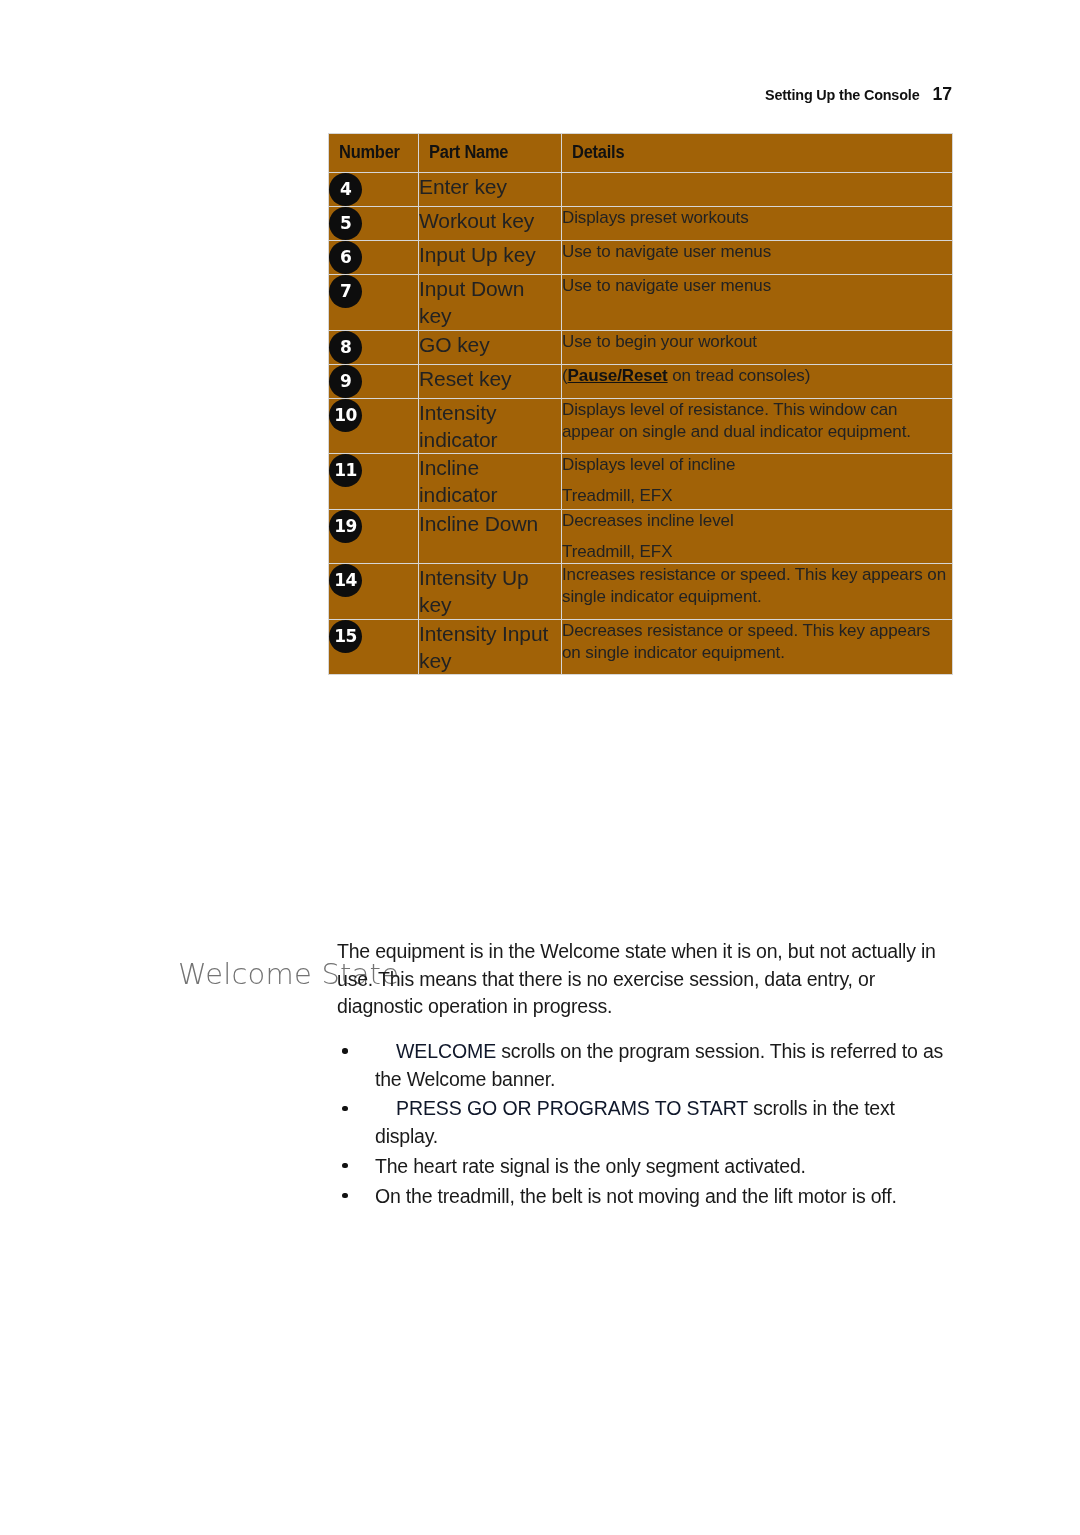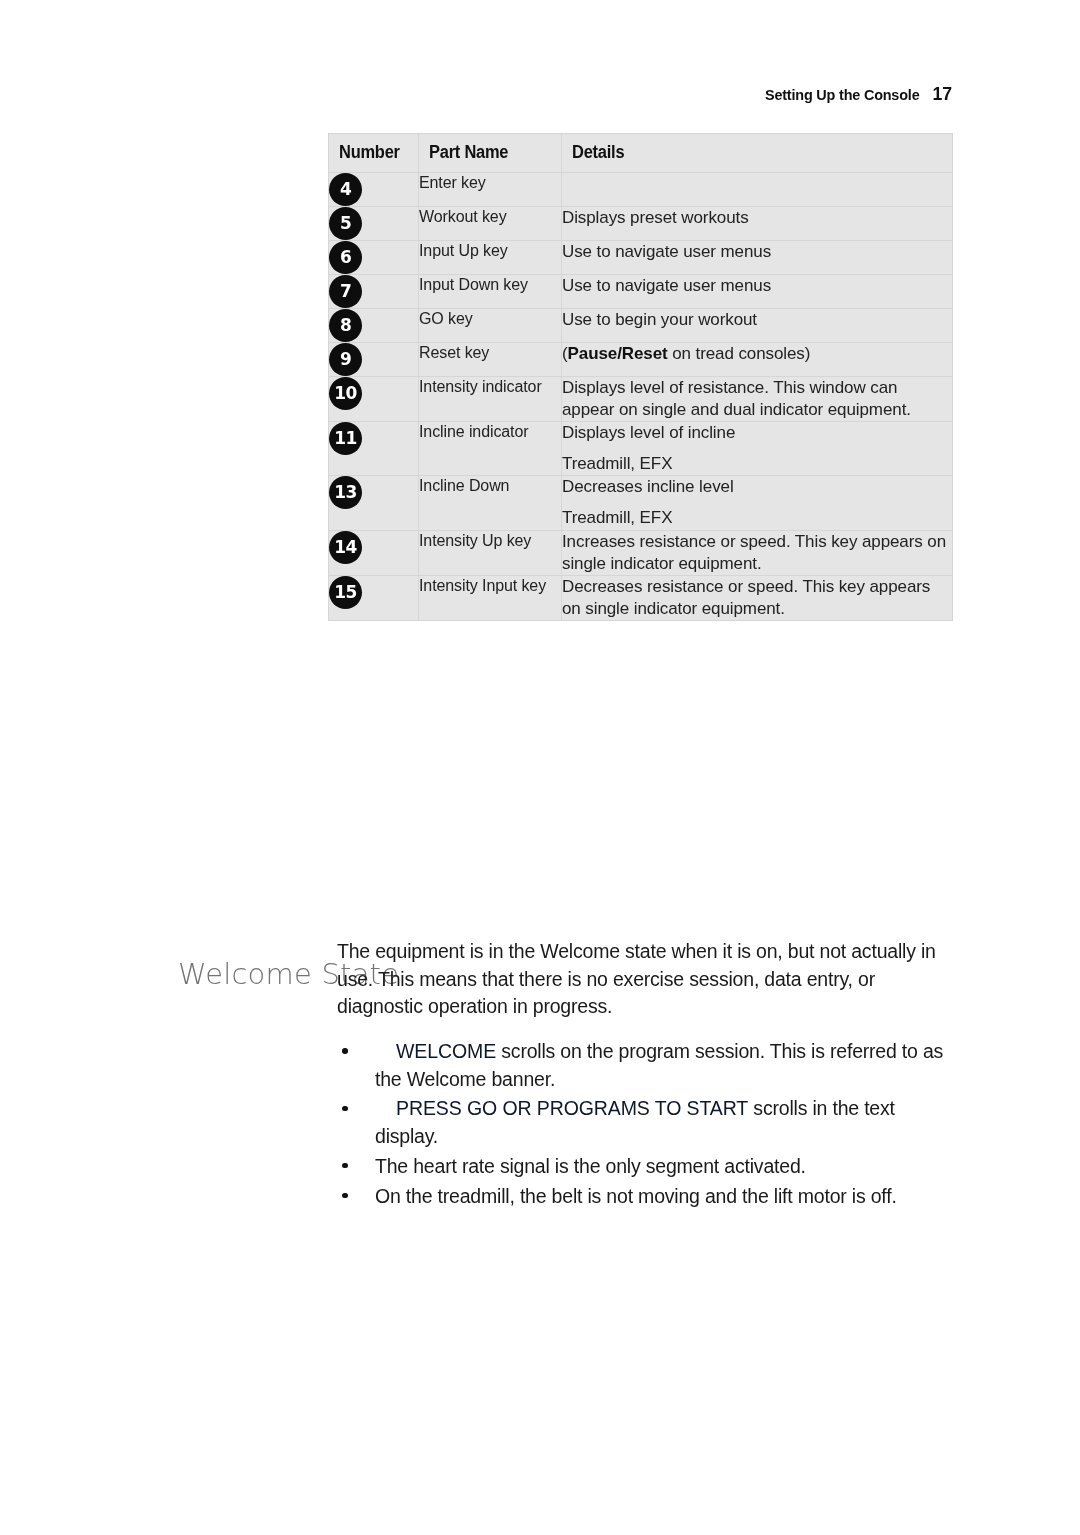--- a/index.html
+++ b/index.html
@@ -61,21 +61,21 @@
     table-layout: fixed;
   }
   .parts-table col.c-num   { width: 90px; }
   .parts-table col.c-part  { width: 143px; }
   .parts-table col.c-det   { width: 391px; }
 
   .parts-table td, .parts-table th {
     border: 1px solid #d6d6d6;
     vertical-align: top;
     padding: 0;
-    background: #e5e5e5;
+    background: #a16207;
   }
 
   .parts-table thead th {
     padding: 8px 10px 9px 10px;
     text-align: left;
     font-size: 17.5px;
     font-weight: bold;
     letter-spacing: -0.25px;
     color: #111111;
   }
@@ -83,36 +83,36 @@
     display: inline-block;
     transform: scaleX(0.94);
     transform-origin: left center;
   }
 
   .cell-num {
     padding: 10px 0 10px 14px;
   }
   .cell-part {
     padding: 11px 8px 12px 12px;
-    font-size: 16px;
+    font-size: 21px;
     line-height: 1.30;
     letter-spacing: -0.1px;
     color: #222222;
   }
   .cell-det {
     padding: 11px 10px 12px 12px;
     font-size: 17px;
     line-height: 1.30;
     letter-spacing: -0.1px;
     color: #222222;
   }
   .cell-det .ln { display: block; }
   .cell-det .ln + .ln { margin-top: 0; }
   .cell-det.spaced .ln + .ln { margin-top: 9px; }
-  .cell-det b { font-weight: bold; color: #111111; }
+  .cell-det b { font-weight: bold; color: #111111; text-decoration: underline; }
 
   
   .badge {
     display: inline-flex;
     align-items: center;
     justify-content: center;
     width: 33px;
     height: 33px;
     border-radius: 50%;
     background: #0d0d0d;
@@ -251,21 +251,21 @@
         </tr>
         <tr>
           <td class="cell-num"><span class="badge">11</span></td>
           <td class="cell-part">Incline indicator</td>
           <td class="cell-det spaced">
             <span class="ln">Displays level of incline</span>
             <span class="ln">Treadmill, EFX</span>
           </td>
         </tr>
         <tr>
-          <td class="cell-num"><span class="badge">13</span></td>
+          <td class="cell-num"><span class="badge">19</span></td>
           <td class="cell-part">Incline Down</td>
           <td class="cell-det spaced">
             <span class="ln">Decreases incline level</span>
             <span class="ln">Treadmill, EFX</span>
           </td>
         </tr>
         <tr>
           <td class="cell-num"><span class="badge">14</span></td>
           <td class="cell-part">Intensity Up key</td>
           <td class="cell-det">

